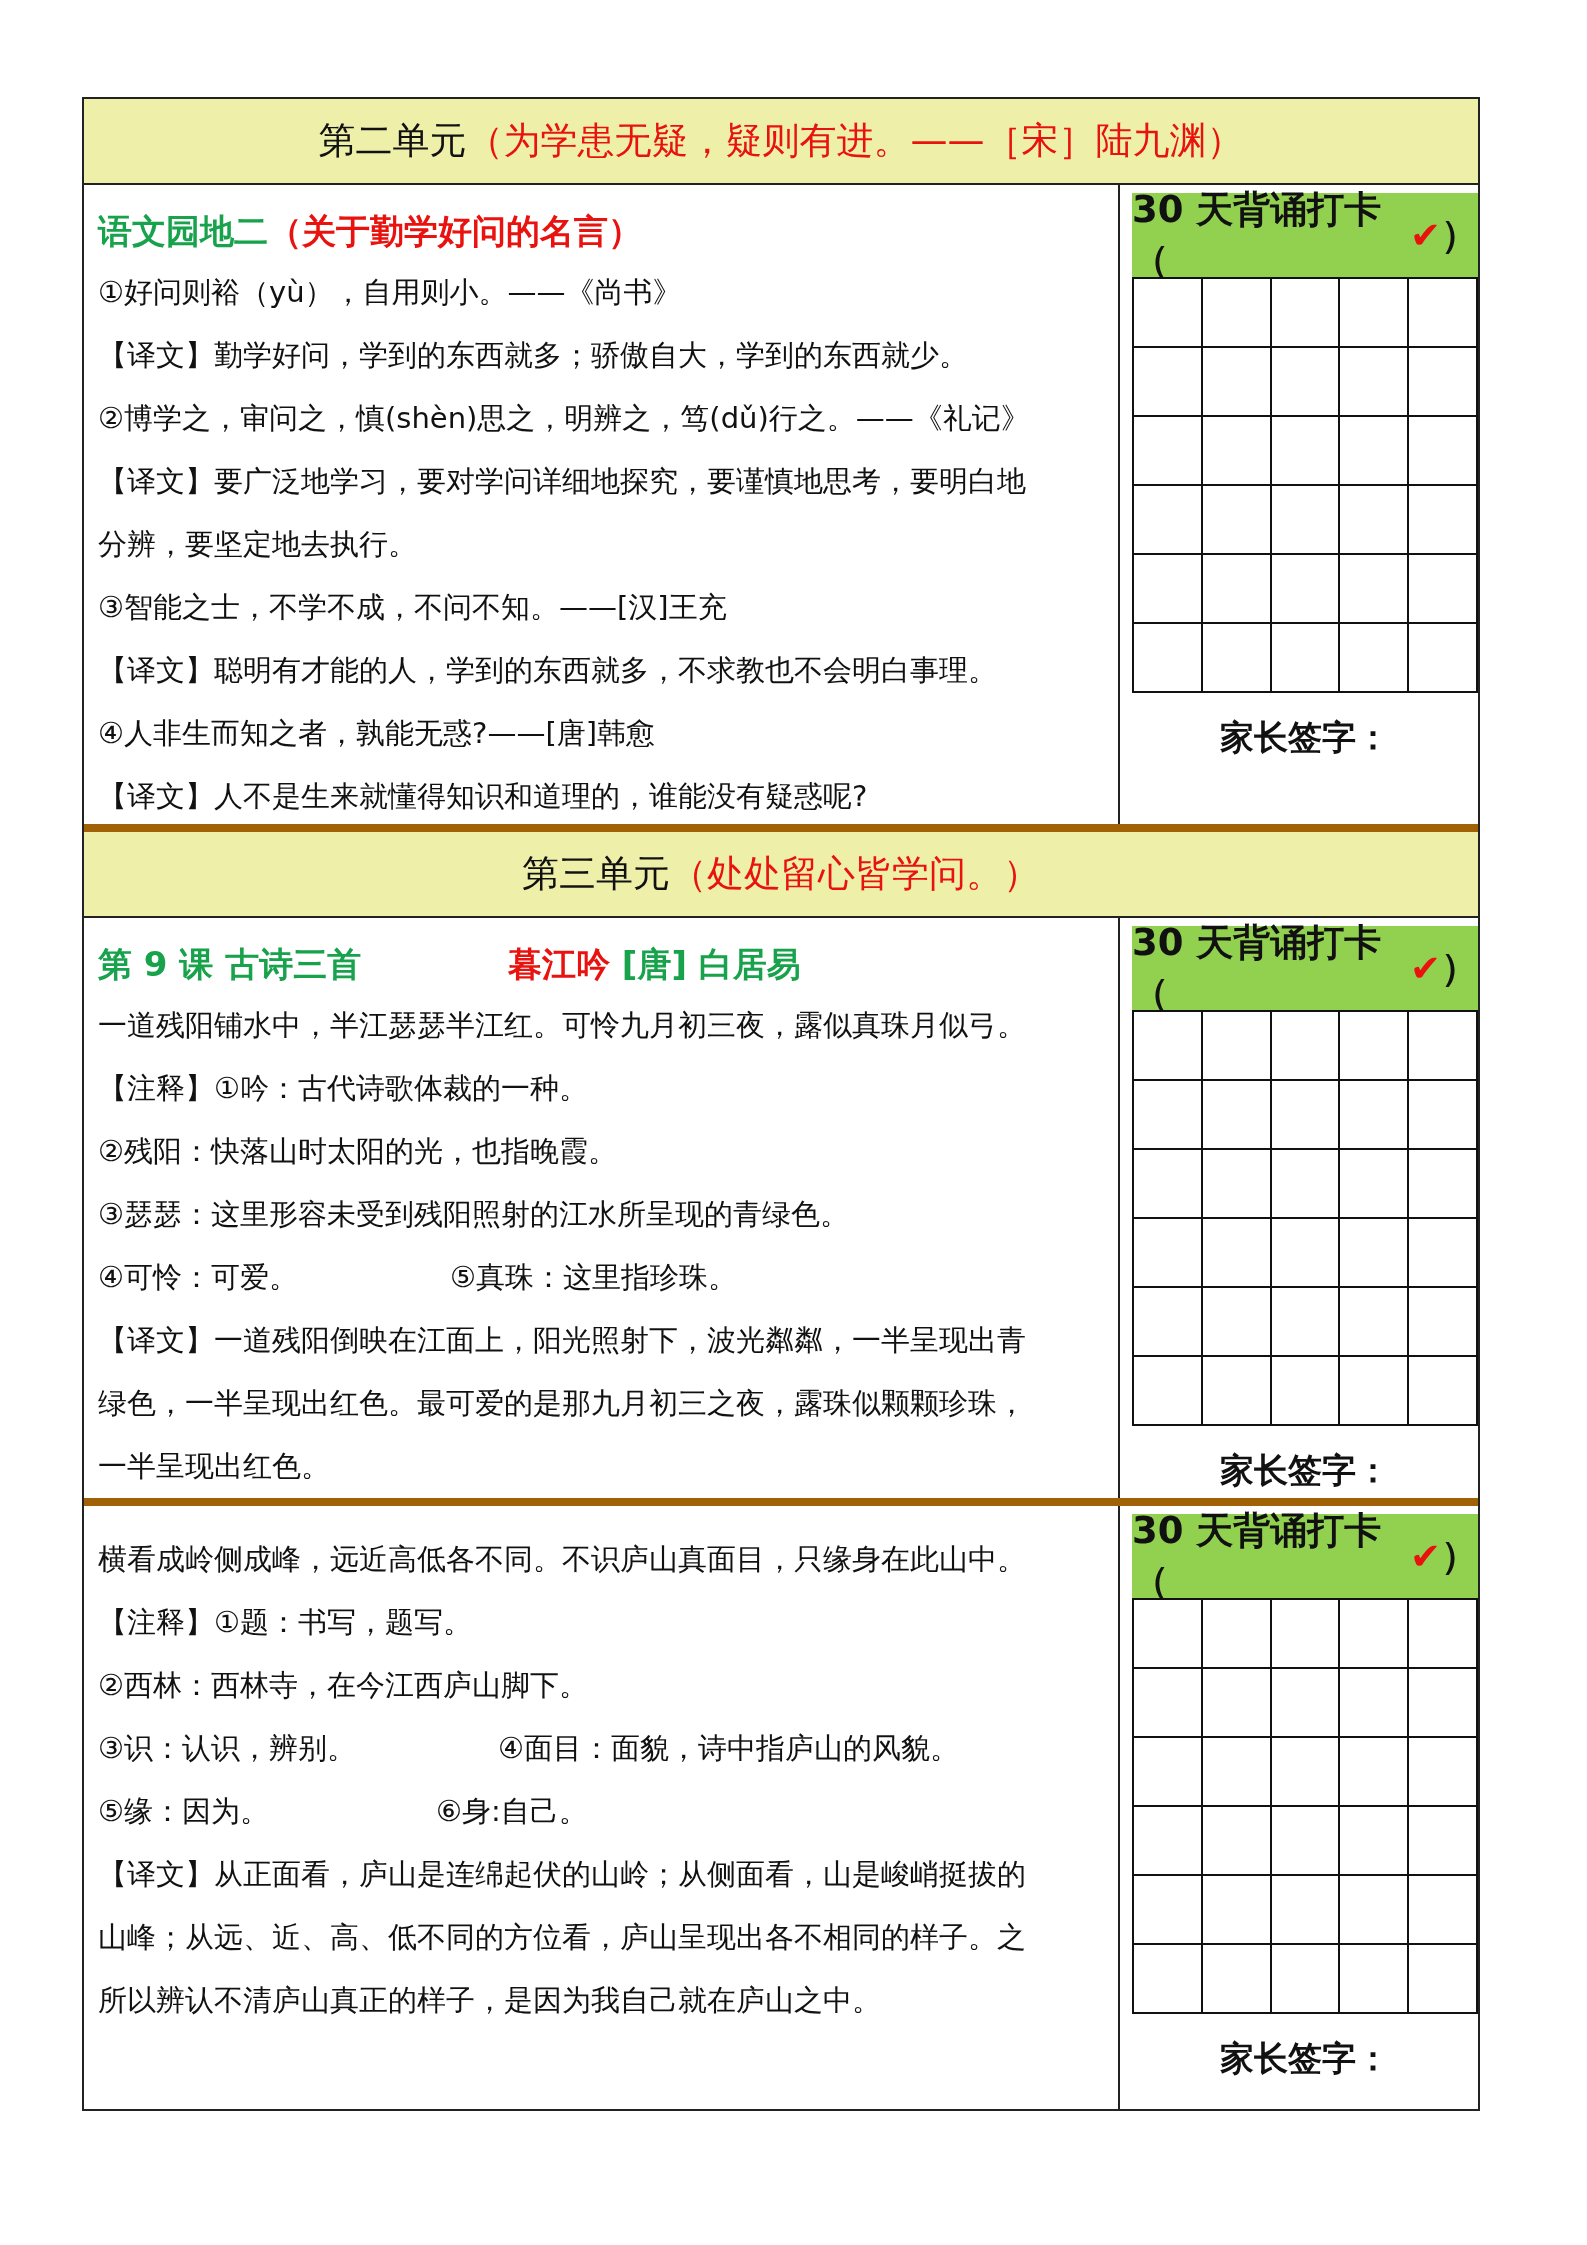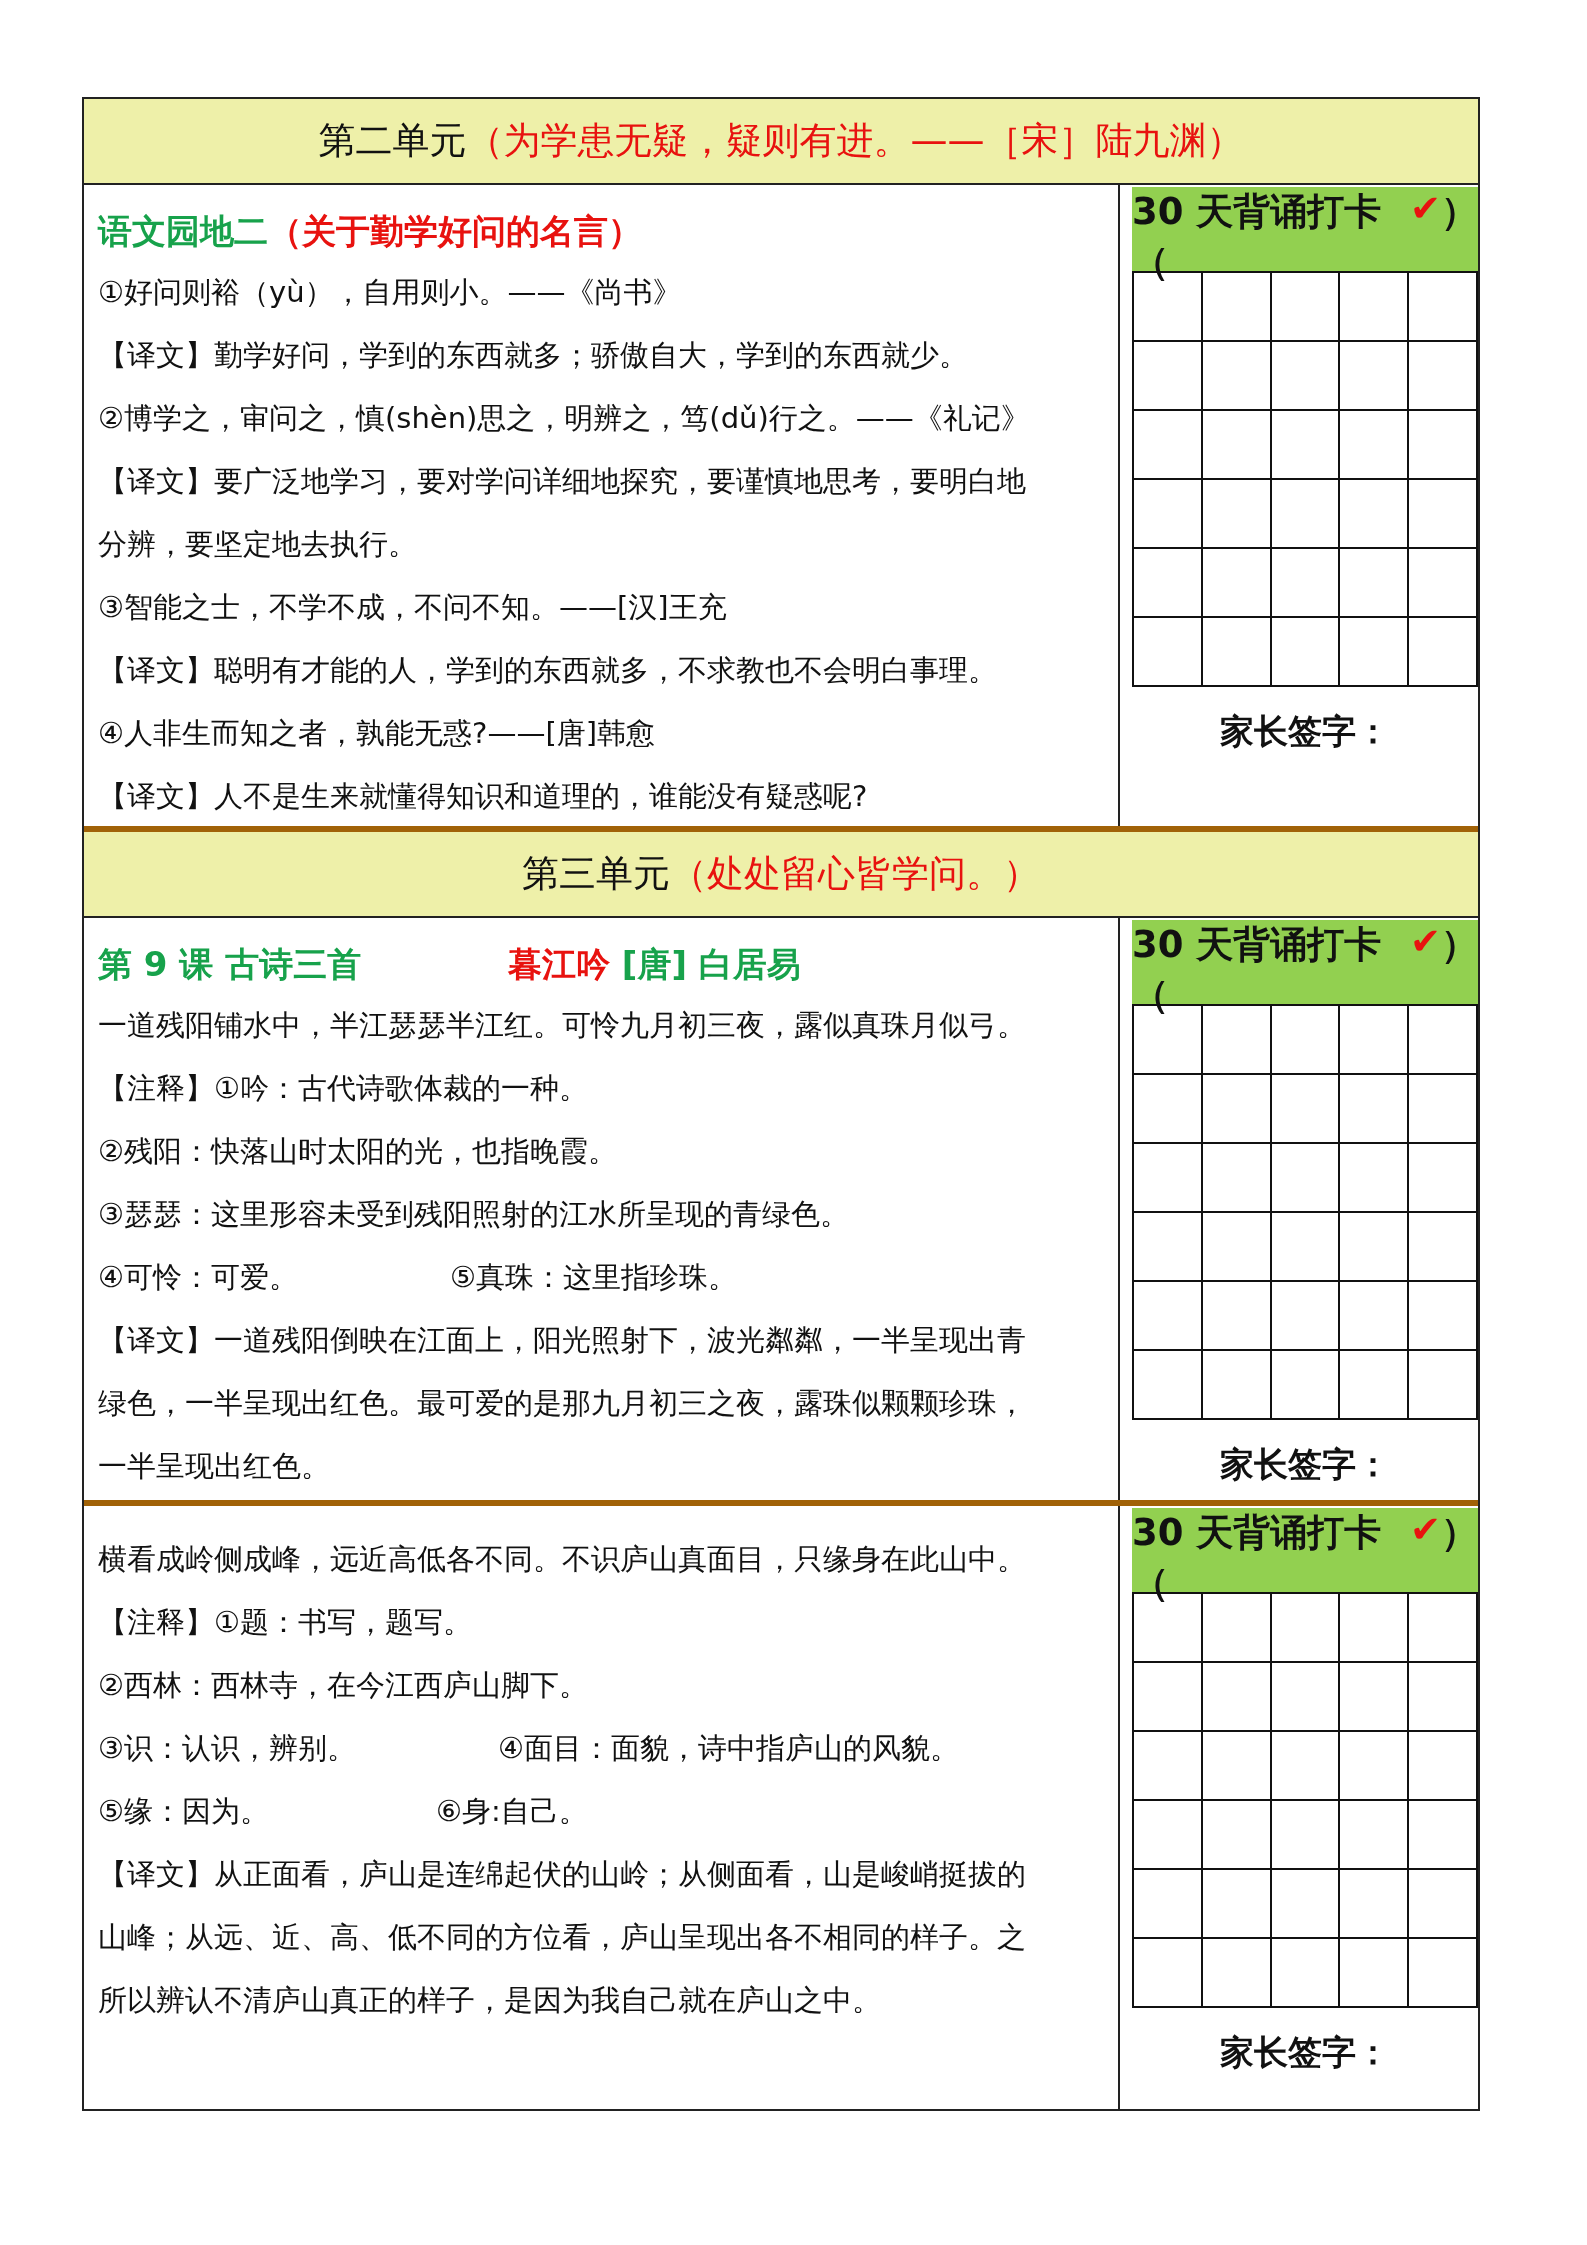--- a/index.html
+++ b/index.html
@@ -5,33 +5,33 @@
   html, body { margin: 0; padding: 0; background: #ffffff; }
   body { width: 1587px; height: 2245px; position: relative; overflow: hidden;
          font-family: "DejaVu Sans", "Liberation Sans", sans-serif; color: #111; }
   .sheet { position: absolute; left: 82px; top: 97px; width: 1398px;
            border: 2px solid #222; box-sizing: border-box; }
   .unit-header { height: 84px; background: #EEF0A9; border-bottom: 2px solid #222;
                  display: flex; align-items: center; justify-content: center;
                  font-size: 37px; }
   .unit-header .black { color: #111; }
   .unit-header .red { color: #E8120F; }
-  .section { display: flex; border-bottom: 6px solid #a16207; box-sizing: border-box; }
+  .section { display: flex; border-bottom: 8px solid #a16207; box-sizing: border-box; }
   .section.last { border-bottom: none; }
   .left { width: 1052px; border-right: 2px solid #222; box-sizing: border-box;
           padding: 16px 0 0 14px; }
   .right { flex: 1; padding: 0 0 0 12px; box-sizing: border-box; position: relative; }
   .title-row { font-size: 34px; font-weight: bold; height: 60px; line-height: 60px; white-space: nowrap; }
   .green { color: #17A24B; }
   .red { color: #E8120F; }
   .line { font-size: 29px; line-height: 63px; height: 63px; white-space: nowrap; }
   .line .gap { display: inline-block; }
   .center { text-align: center; }
-  .check-head { width: 346px; height: 84px; background: #92D050; margin-top: 2px;
-                display: flex; font-weight: bold; font-size: 37px; color: #111; }
+  .check-head { width: 346px; height: 84px; background: #92D050; margin-top: 8px;
+                display: flex; align-items: center; font-weight: bold; font-size: 37px; color: #111; }
   .check-head .tick { color: #E8120F; }
   .grid { width: 346px; border-collapse: collapse; }
   .grid td { width: 69px; height: 69px; border: 2px solid #111; padding: 0; box-sizing: border-box; }
   .sign { font-size: 34px; font-weight: bold; margin-top: 22px; text-align: center; }
 </style>
 </head>
 <body>
 
 <div class="sheet">
 

